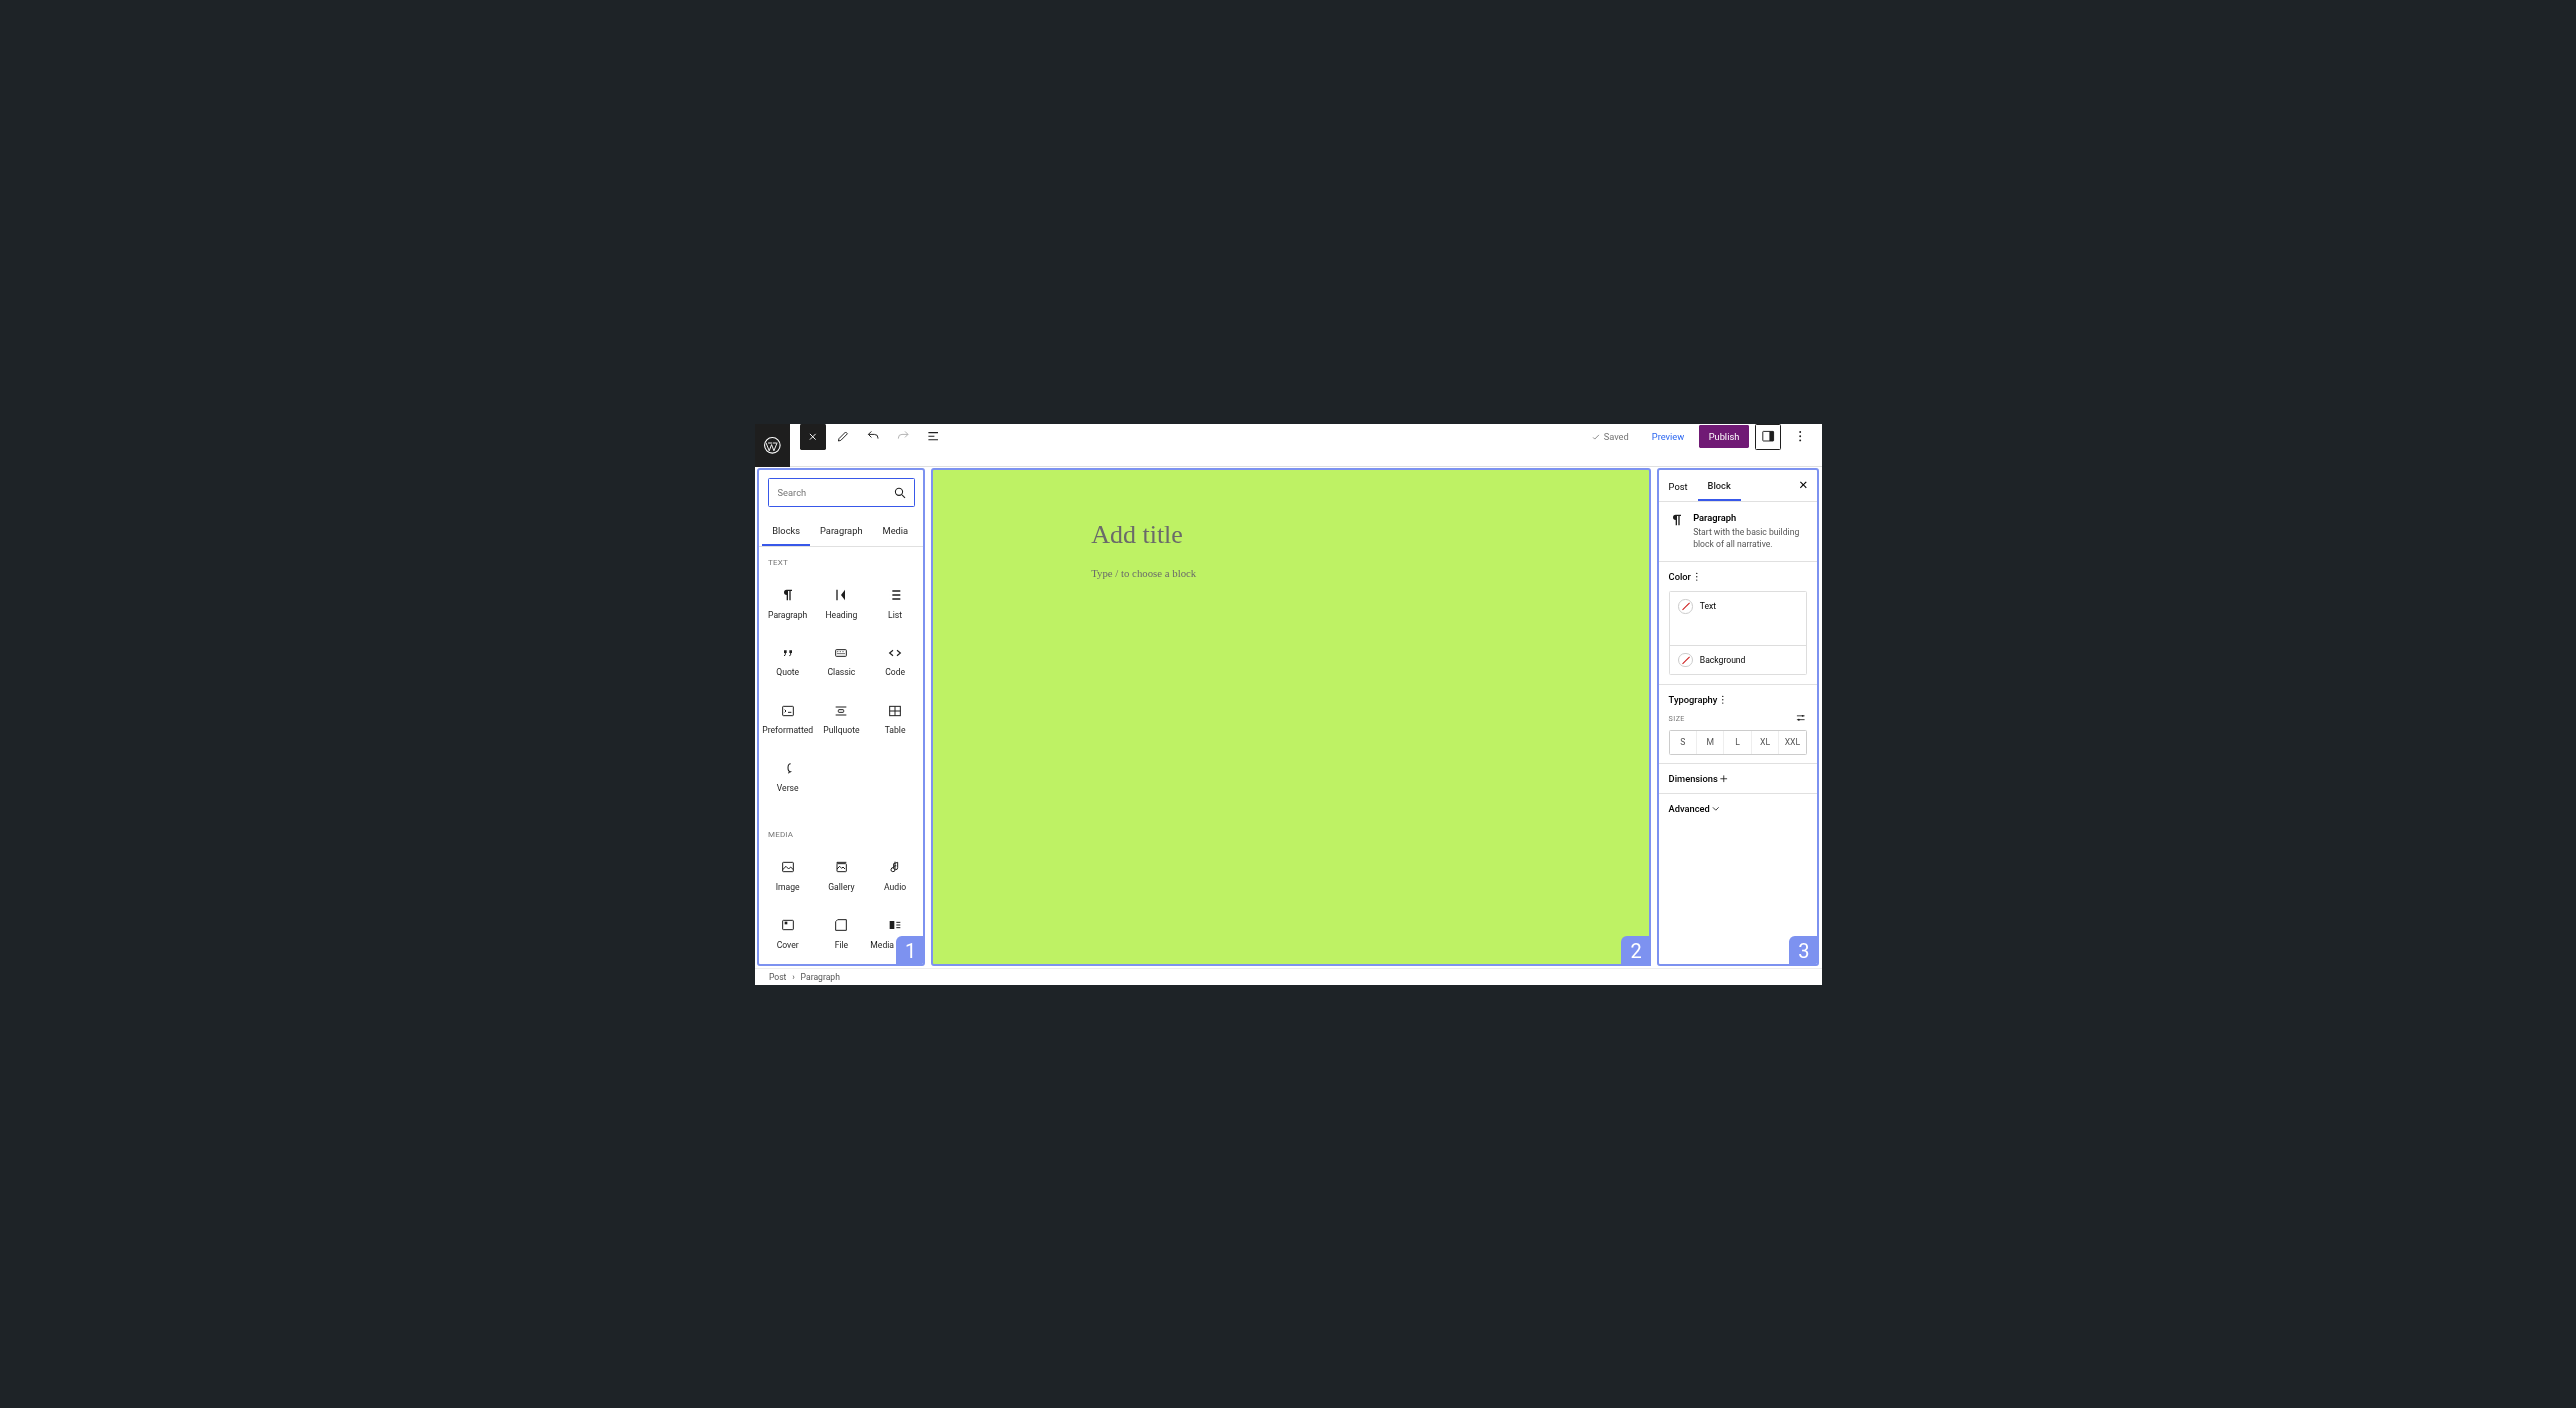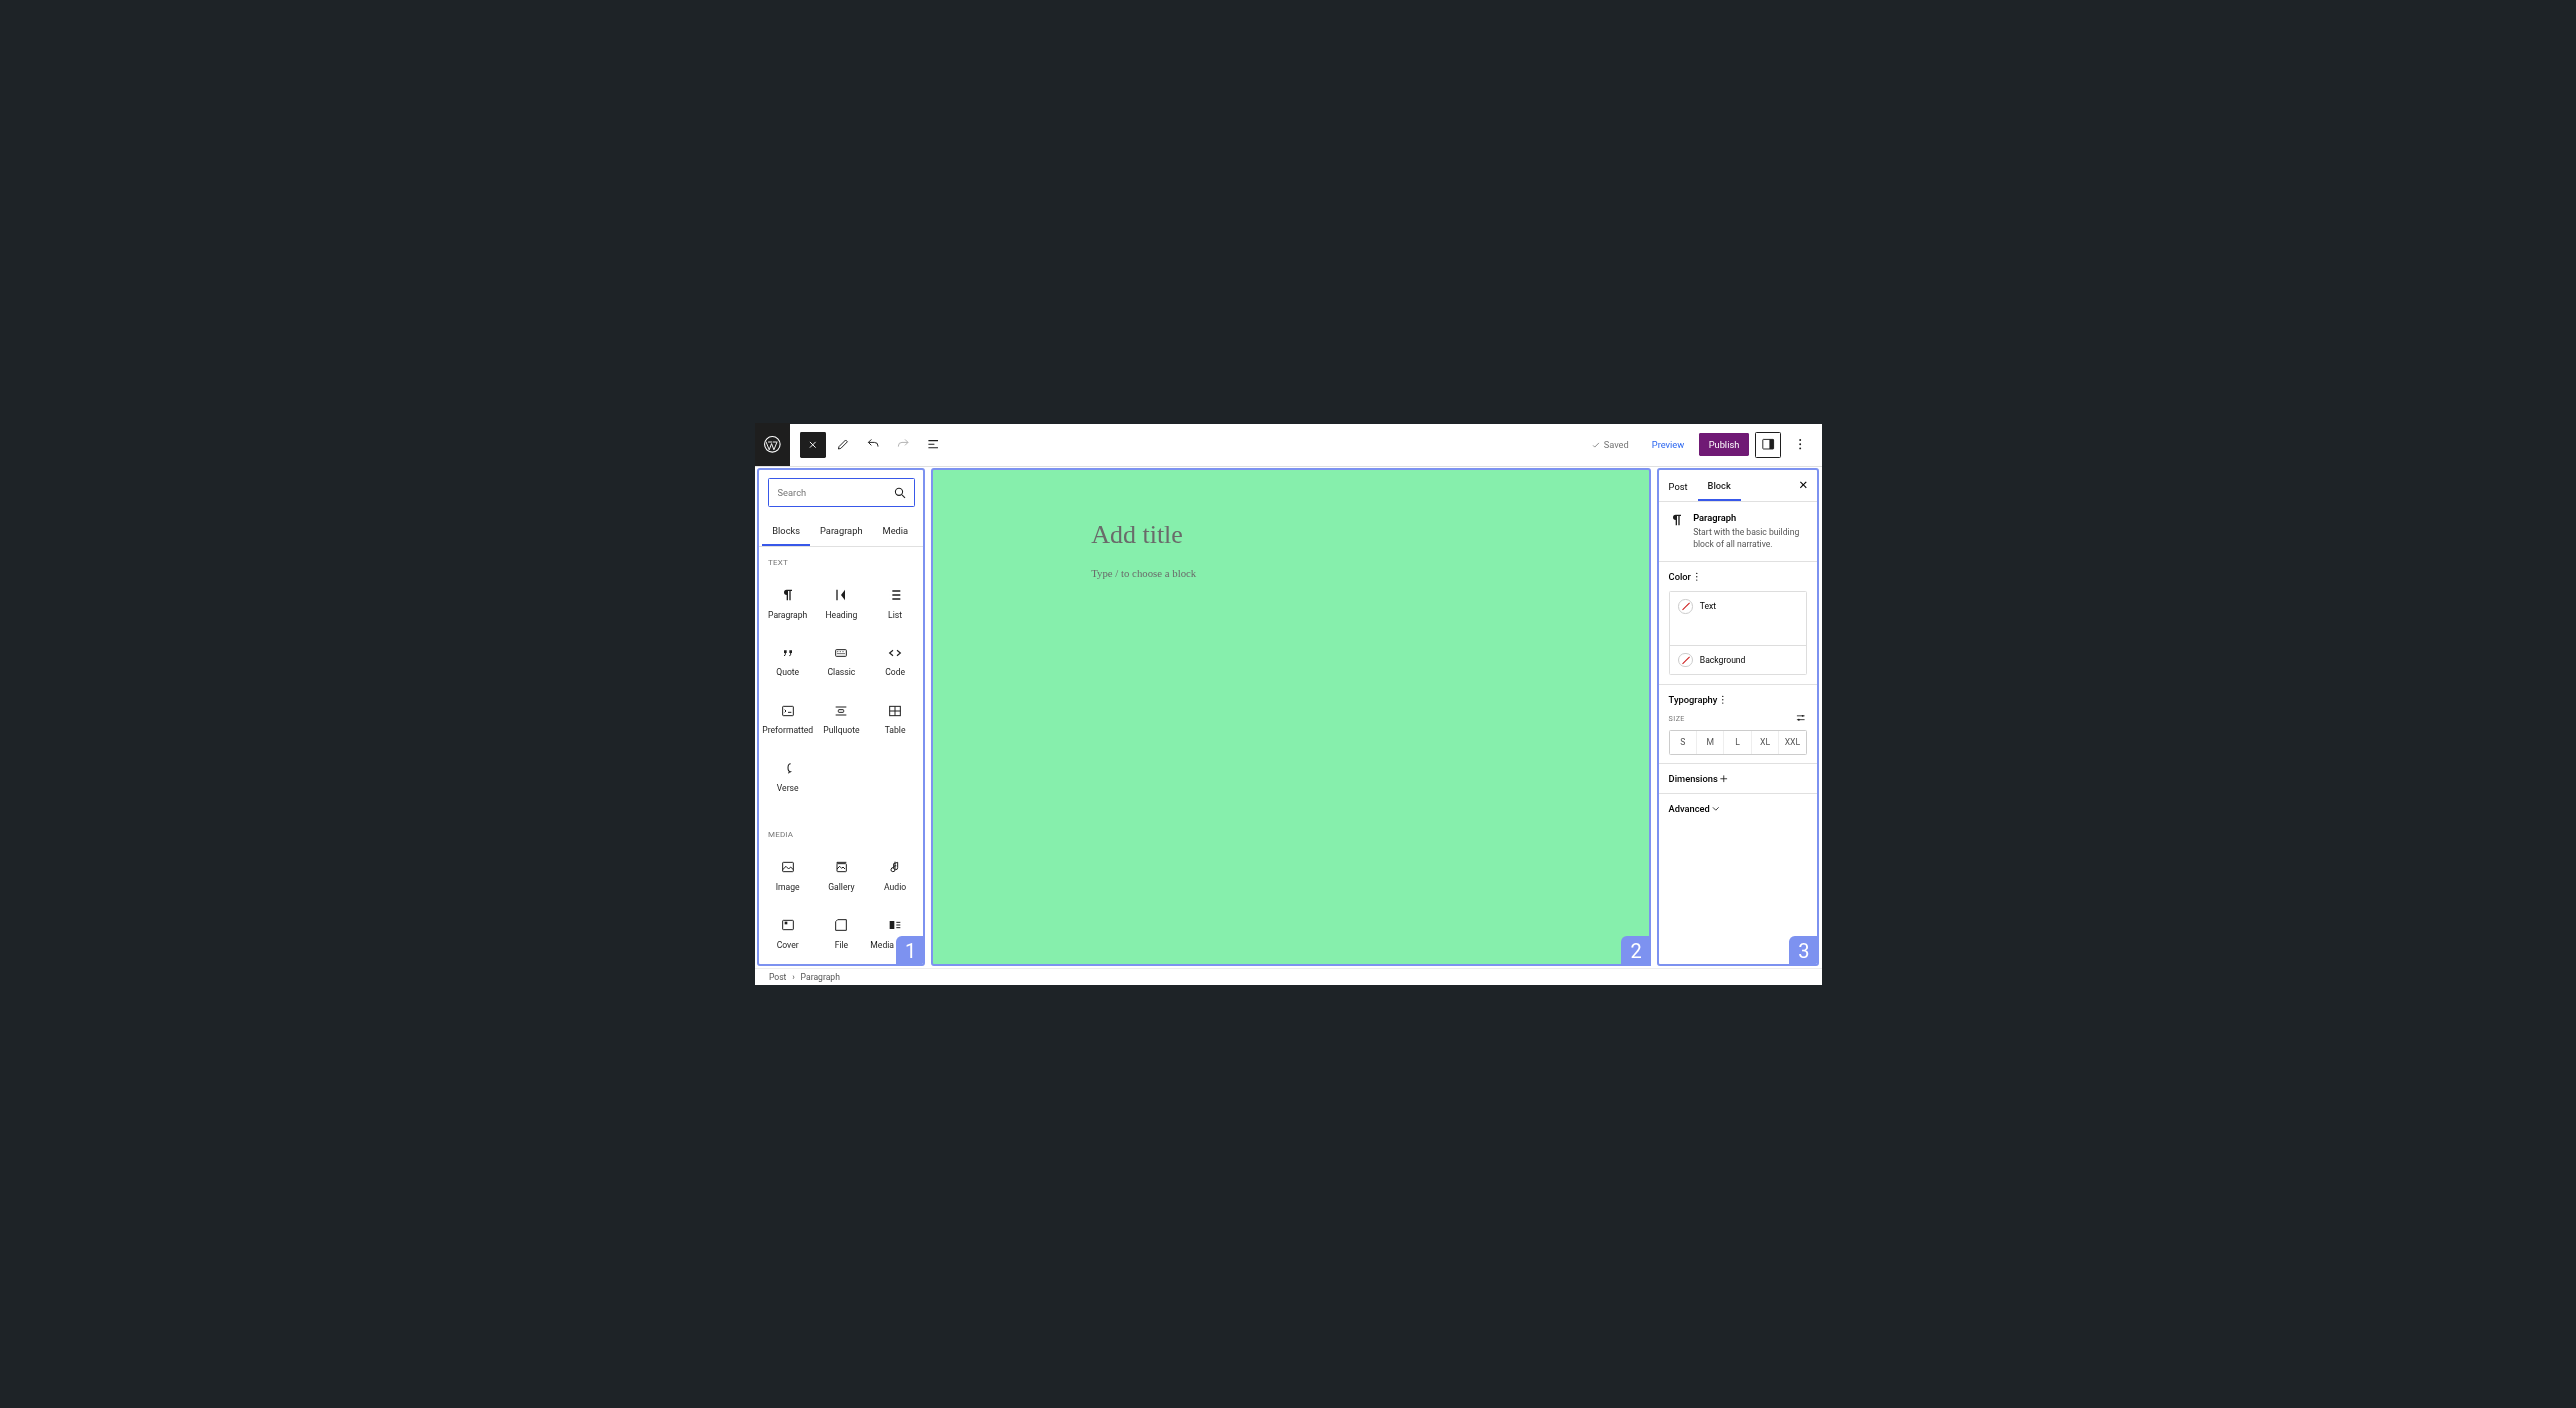--- a/index.html
+++ b/index.html
@@ -1,37 +1,37 @@
 <!DOCTYPE html>
 <html style="font-size:11.5px"><head>
 <meta charset="utf-8">
 <style>
   * { box-sizing: border-box; margin: 0; padding: 0; font-family: -apple-system, BlinkMacSystemFont, "Segoe UI", Roboto, sans-serif; }
   body { background: #1e2327; display:flex; align-items:center; justify-content:center; height:100vh; }
   .window { width:1067px; height:561px; background:#fff; position:relative; }
   
-  .topbar { height:43px; display:flex; align-items:center; border-bottom:0.7px solid #e0e0e0; }
+  .topbar { height:43px; display:flex; align-items:flex-start; border-bottom:0.7px solid #e0e0e0; }
   .wp-logo { width:35px; height:43px; background:#1e1e1e; display:flex; align-items:center; justify-content:center; color:#fff; flex-shrink:0; }
   .toolgroup { display:flex; align-items:center; gap:4.3px; padding-left:10px; }
   .btn-sq { width:26px; height:26px; border-radius:1.4px; display:flex; align-items:center; justify-content:center; cursor:pointer; }
   .btn-dk { background:#1e1e1e; color:#fff; }
   .top-icon { width:26px; height:26px; display:flex; align-items:center; justify-content:center; color:#1e1e1e; }
   .top-icon.dim { color:#b0b0b0; }
   .top-right { margin-left:auto; display:flex; align-items:center; gap:5.8px; padding-right:8.6px; }
   .txtbtn { padding:5.8px 8.6px; font-size:9.3px; color:#757575; display:flex; align-items:center; gap:2.9px; }
   .txtbtn.blue { color:#2b66f0; }
   .publish { background:#701a75; color:#fff; padding:5.8px 10px; border-radius:1.4px; font-size:9.3px; }
   .sqoutline { width:26px; height:26px; border:0.7px solid #1e1e1e; border-radius:1.4px; display:flex; align-items:center; justify-content:center; }
   
   .body { position:absolute; top:43px; bottom:17px; left:0; right:0; display:flex; }
   .bottombar { position:absolute; bottom:0; left:0; right:0; height:17px; display:flex; align-items:center; padding:0 14.4px; gap:5.8px; font-size:8.6px; color:#555; border-top:0.7px solid #eee; }
   
   .panel { position:relative; }
   .insert { width:168px; flex-shrink:0; border:2.2px solid #7d92f0; border-radius:2.9px; margin:1.4px 2.9px 1.4px 2.9px; overflow:hidden; background:#fff; }
-  .canvas { flex:1; border:2.2px solid #7d92f0; border-radius:2.9px; margin:1.4px 2.9px; background:#86efac; position:relative; }
+  .canvas { flex:1; border:2.2px solid #7d92f0; border-radius:2.9px; margin:1.4px 2.9px; background:#bef264; position:relative; }
   .settings { width:162px; flex-shrink:0; border:2.2px solid #7d92f0; border-radius:2.9px; margin:1.4px 2.9px 1.4px 2.9px; background:#fff; overflow:hidden; }
   .badge { position:absolute; bottom:-2.2px; right:-2.2px; width:30px; height:30px; background:#7d92f0; color:#fff; font-size:20px; display:flex; align-items:center; justify-content:center; border-top-left-radius:5.8px; }
   
   .searchwrap { padding:8.6px; }
   .search { width:100%; height:29px; border:1.1px solid #3858e9; border-radius:1.4px; padding:0 29px 0 8.6px; font-size:9.3px; outline:none; }
   .searchwrap { position:relative; }
   .search-icon { position:absolute; right:16px; top:50%; transform:translateY(-50%); }
   .ptabs { display:flex; align-items:center; border-bottom:0.7px solid #e0e0e0; padding:0 2.9px; }
   .ptab { padding:8.6px 10px; font-size:9.3px; color:#1e1e1e; cursor:pointer; }
   .ptab.active { border-bottom:2.2px solid #3858e9; font-weight:400; margin-bottom:-0.7px;}

